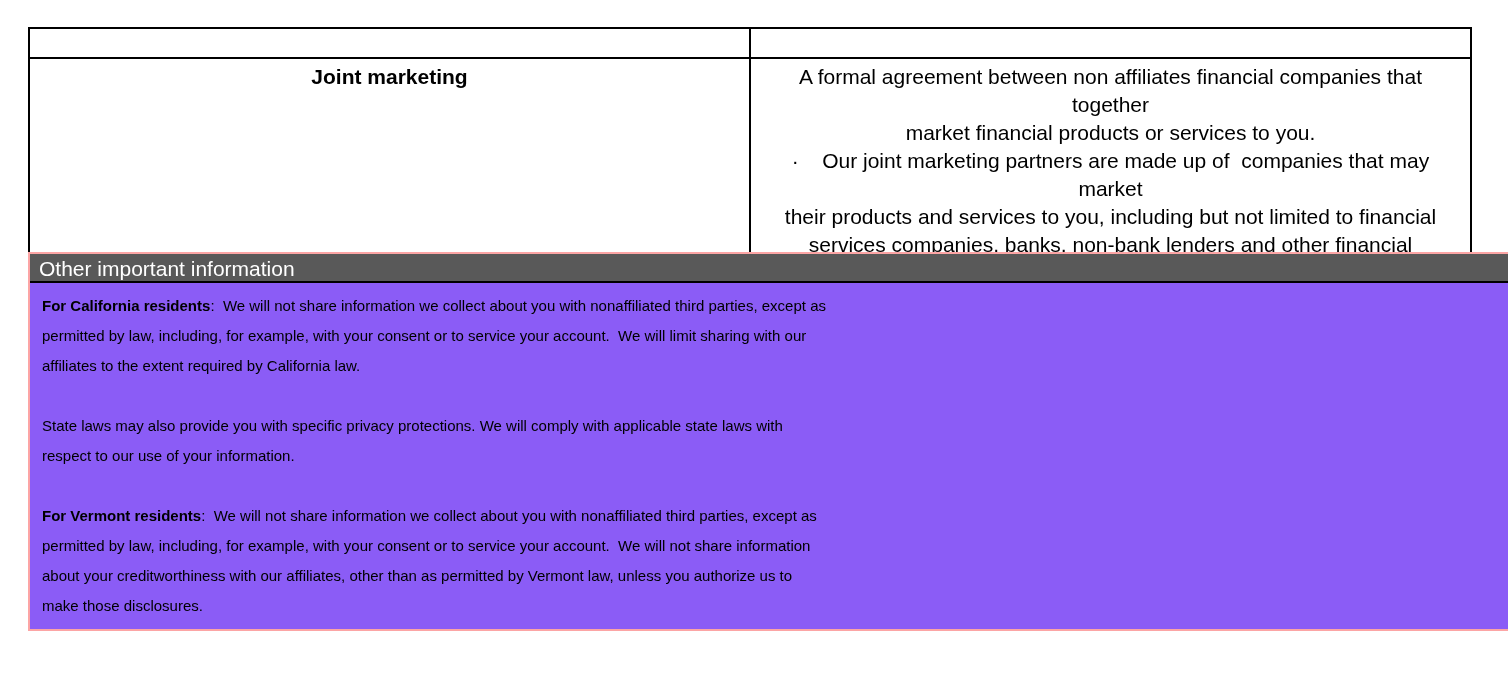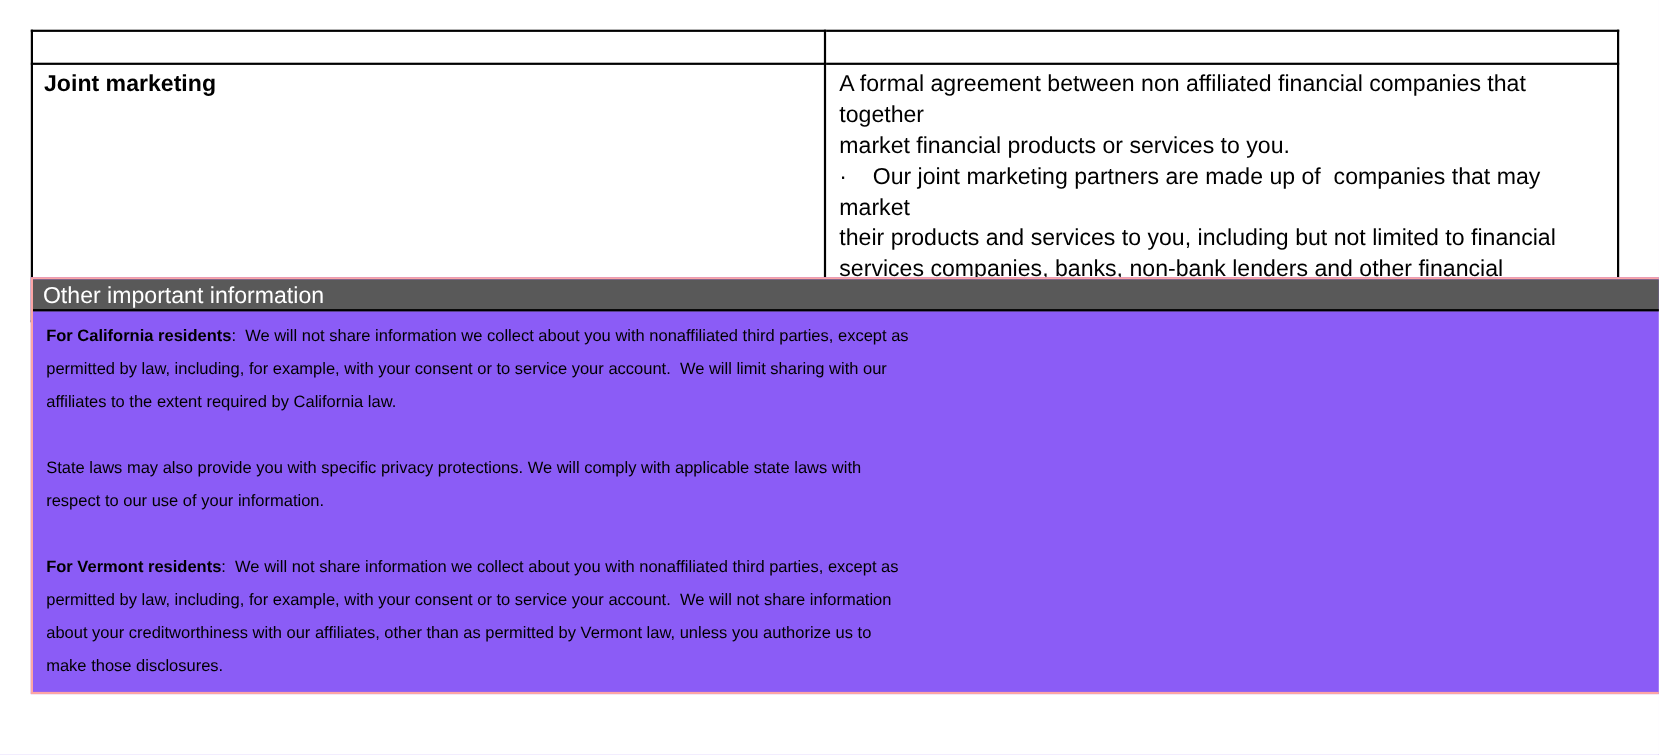--- a/index.html
+++ b/index.html
@@ -18,20 +18,21 @@
   }
 
   
   table.def-table {
     position: absolute;
     left: 28px;
     top: 27px;
     width: 1444px;
     border-collapse: collapse;
     table-layout: fixed;
+    text-align: center;
   }
   table.def-table td {
     border: 2px solid #000000;
     vertical-align: top;
     font-size: 21px;
     line-height: 28px;
   }
   td.term-cell { width: 494px; padding: 4px 10px; }
   td.def-cell  { width: 950px; padding: 4px 12px; }
   td.empty-cell { height: 30px; padding: 4px 10px; }
@@ -74,21 +75,21 @@
     <tbody>
         <tr>
       <td class="empty-cell"></td>
       <td class="empty-cell"></td>
     </tr>
     <tr>
       <td class="term-cell">
         <span class="term-label">Joint marketing</span>
       </td>
       <td class="def-cell">
-        <div class="prewrap">A formal agreement between non affiliated financial companies that together
+        <div class="prewrap">A formal agreement between non affiliates financial companies that together
 market financial products or services to you.</div>
         <div class="prewrap italic">·    Our joint marketing partners are made up of  companies that may market
 their products and services to you, including but not limited to financial
 services companies, banks, non-bank lenders and other financial institutions.</div>
       </td>
     </tr>
   </tbody>
     </table>
 
   <div class="info-box">

